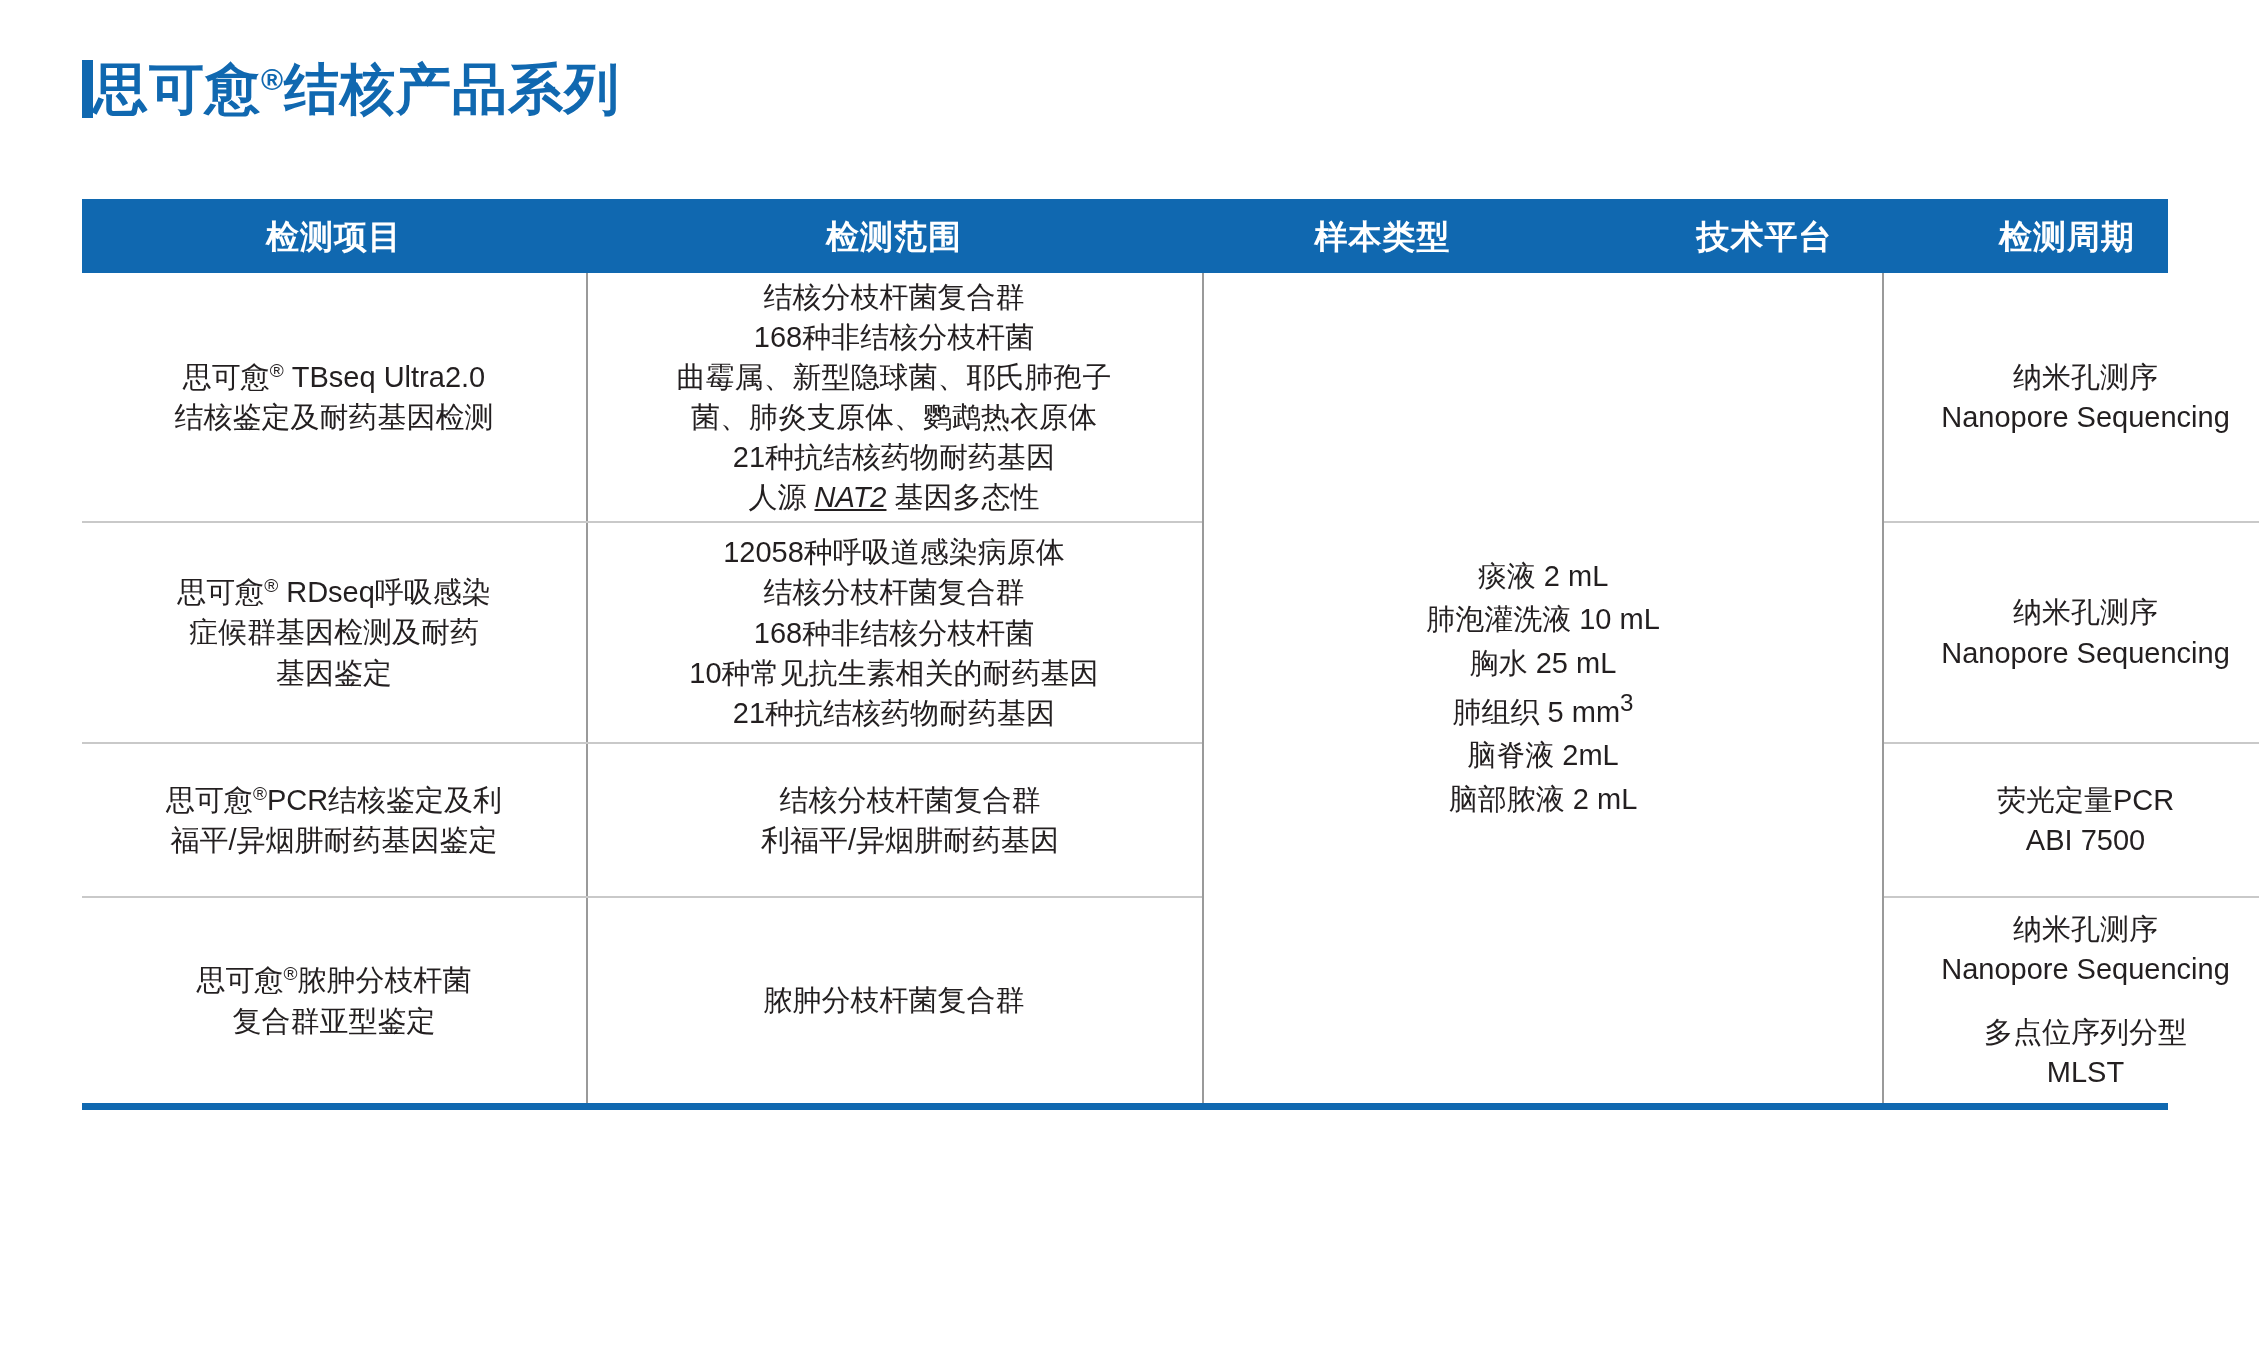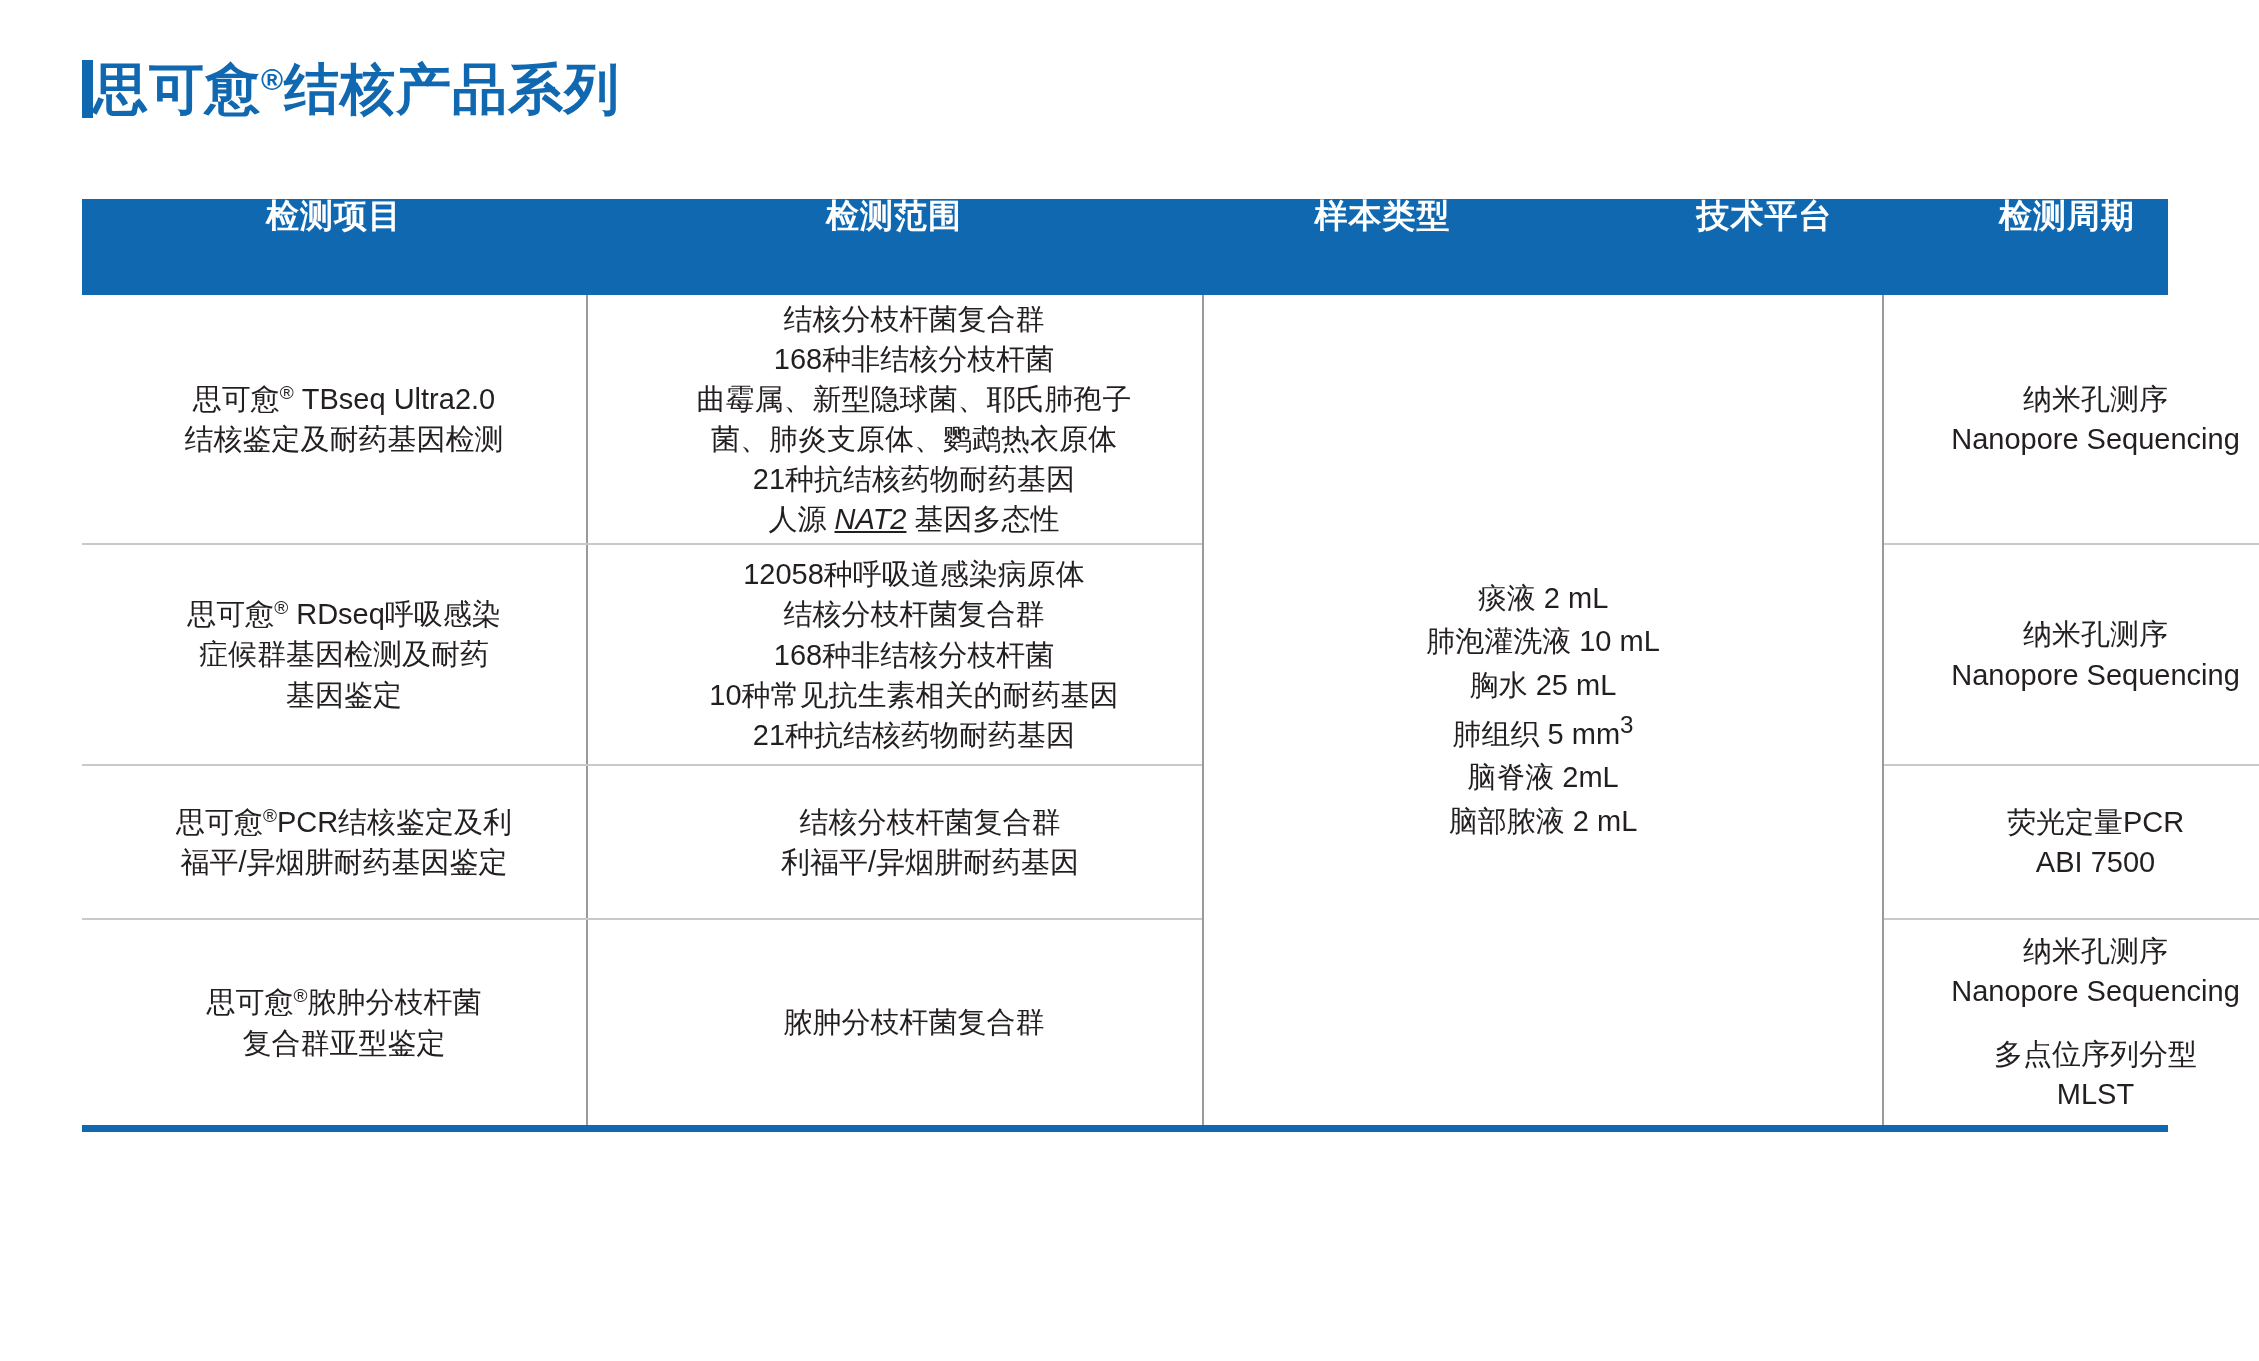--- a/index.html
+++ b/index.html
@@ -49,22 +49,23 @@
   
   .table {
     position: absolute;
     left: 82px;
     top: 199px;
     width: 2086px;
   }
 
   .thead {
     background: #1068b0;
-    height: 96px;
-    display: flex;
+    height: 74px;
+    display: flex;
+    align-items: center;
   }
   .thead .th {
     color: #ffffff;
     font-size: 33px;
     font-weight: 700;
     text-align: center;
     letter-spacing: 1px;
     line-height: 1;
   }
 
@@ -100,21 +101,20 @@
     box-sizing: border-box;
     display: flex;
     flex-direction: column;
     align-items: center;
     justify-content: center;
     text-align: center;
     padding: 10px 16px;
     font-size: 29px;
     line-height: 1.38;
     color: #231f20;
-    margin-left: 10px;
   }
   .cell .ln { display: block; white-space: nowrap; }
   .cell .reg {
     font-size: 19px;
     vertical-align: 10px;
   }
   .cell em { font-style: italic; text-decoration: underline; }
 
   .row-h1 { height: 248px; }
   .row-h2 { height: 219px; }

